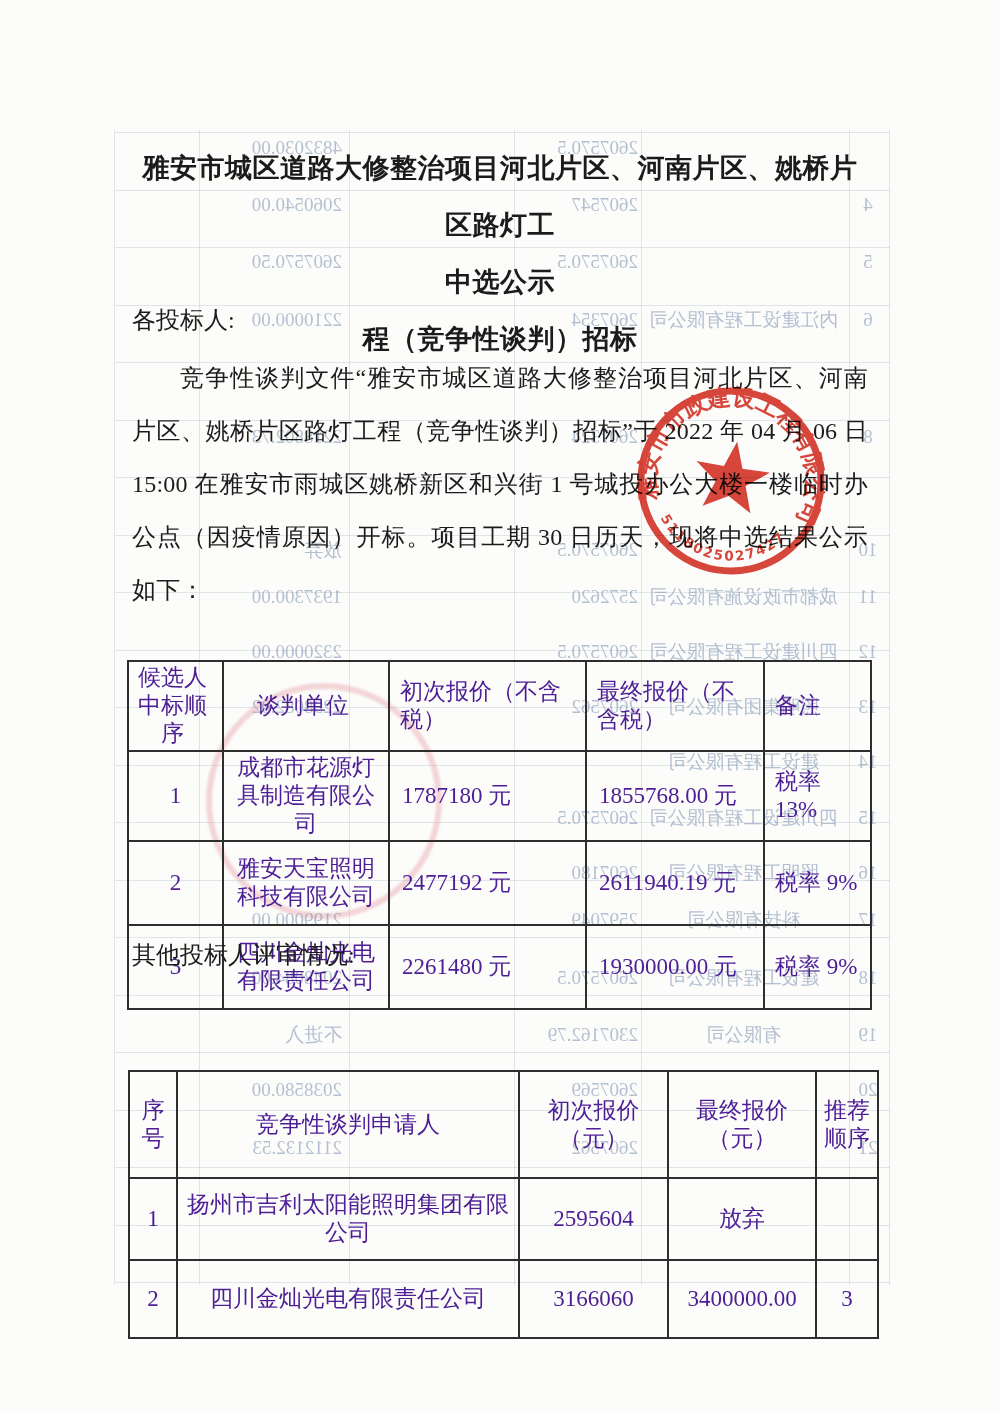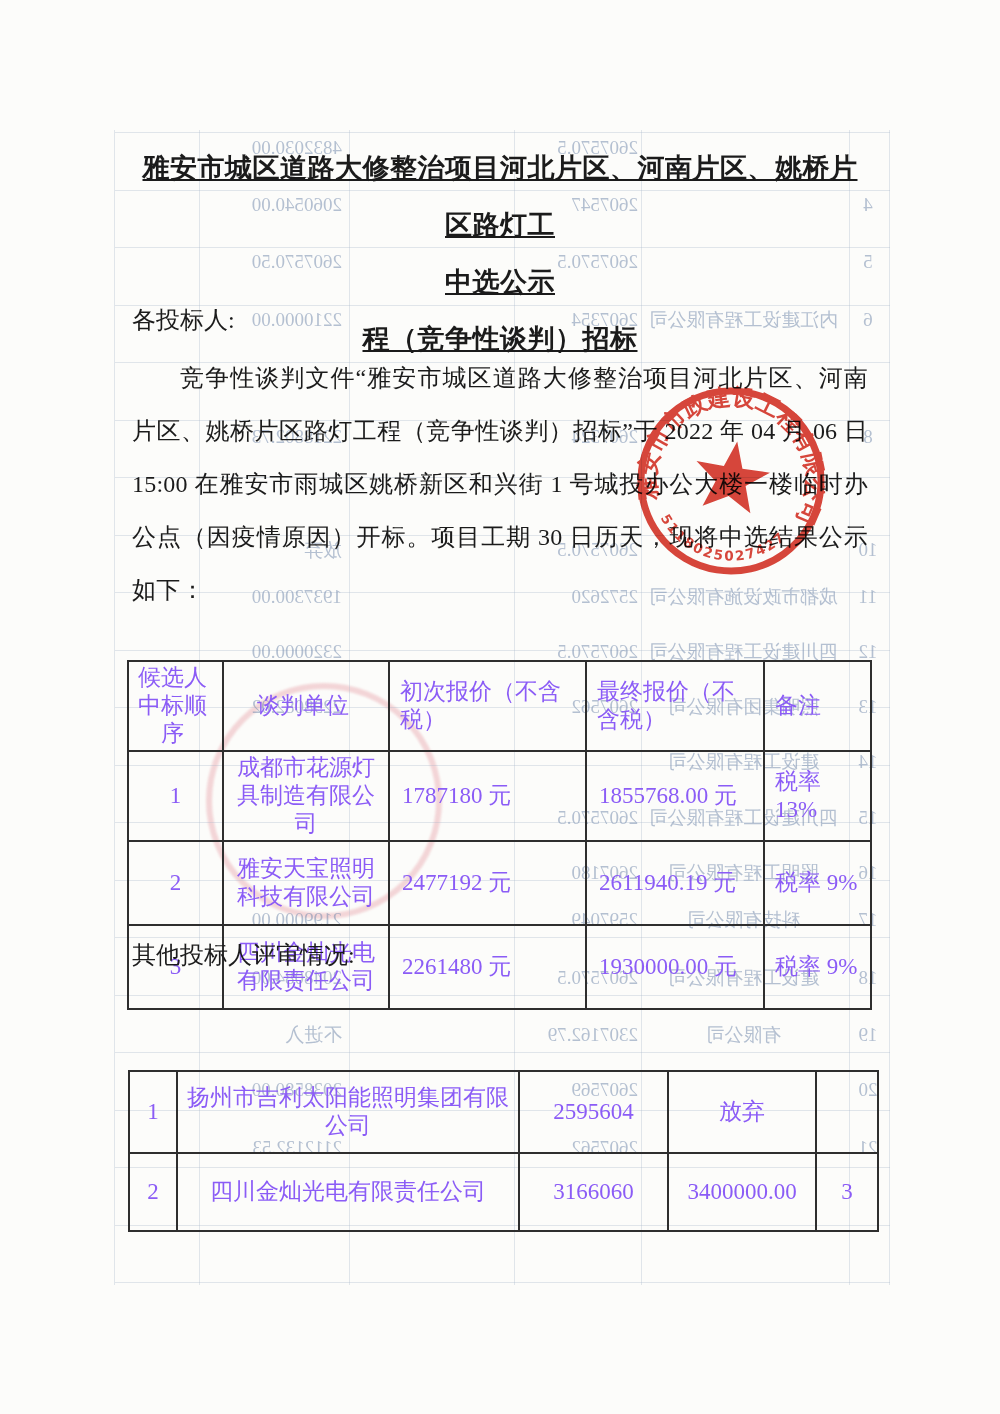--- a/index.html
+++ b/index.html
@@ -38,21 +38,20 @@
   }
 
   
   .doc{position:absolute;inset:0;z-index:2;}
 
   .title{
     position:absolute;left:132px;top:140px;width:736px;
     font-size:27px;font-weight:bold;
     line-height:57px;text-align:center;
     letter-spacing:.5px;
-    text-decoration:underline;
   }
   .salutation{
     position:absolute;left:132px;top:303px;width:736px;
     font-size:24px;line-height:34px;
   }
   .paragraph{
     position:absolute;left:132px;top:352px;width:736px;
     font-size:24px;line-height:53px;
     text-align:justify;text-indent:2em;
     letter-spacing:.2px;
@@ -60,21 +59,21 @@
   .section-heading{
     position:absolute;left:132px;top:938px;width:736px;
     font-size:24px;line-height:34px;
   }
 
   table.dtable{
     position:absolute;
     border-collapse:collapse;
     table-layout:fixed;
     font-size:23px;
-    color:#8b5cf6;
+    color:#4c1d95;
     background:transparent;
   }
   table.dtable td,table.dtable th{
     border:2px solid #2e2e2e;
     padding:2px 6px;
     font-weight:normal;
     line-height:28px;
     vertical-align:middle;
     overflow:hidden;
   }
@@ -250,20 +249,27 @@
 
     <table class="dtable" id="others">
       <colgroup>
         <col style="width:48px">
           <col style="width:342px">
           <col style="width:149px">
           <col style="width:148px">
           <col style="width:62px">
       </colgroup>
       <tbody>
+          <tr class="hdr">
+        <td>序号</td>
+        <td>竞争性谈判申请人</td>
+        <td>初次报价（元）</td>
+        <td>最终报价（元）</td>
+        <td>推荐顺序</td>
+      </tr>
       <tr class="r1">
         <td>1</td>
         <td>扬州市吉利太阳能照明集团有限公司</td>
         <td>2595604</td>
         <td>放弃</td>
         <td></td>
       </tr>
       <tr class="r2">
         <td>2</td>
         <td>四川金灿光电有限责任公司</td>

